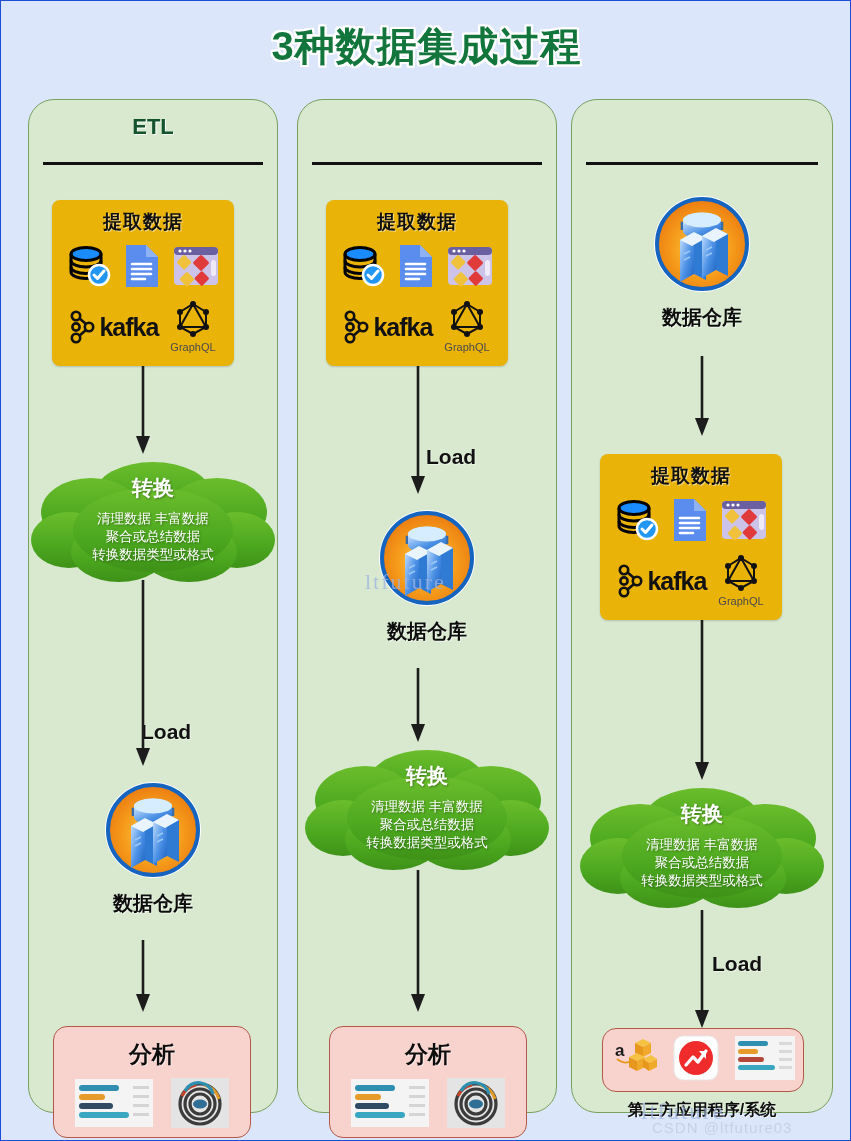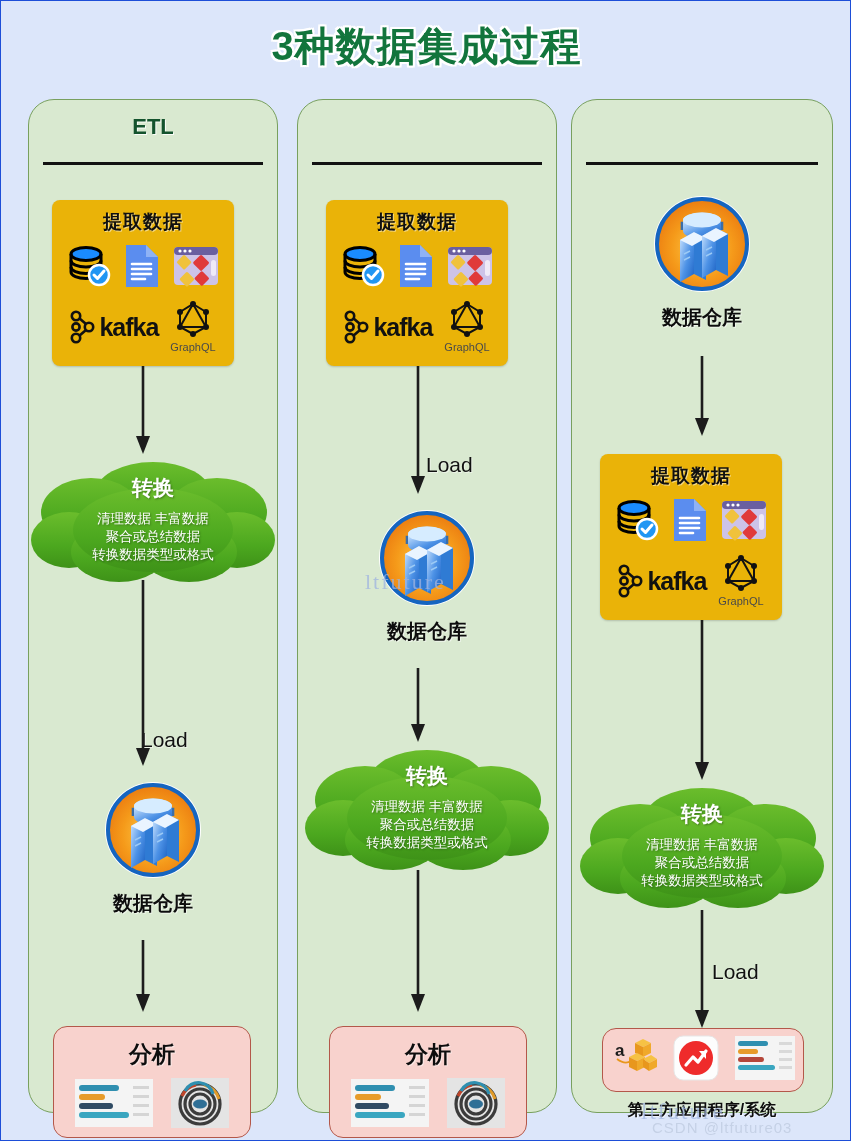--- a/index.html
+++ b/index.html
@@ -83,22 +83,22 @@
 
   .thirdparty{
     position:absolute;background:#f8d2cd;border:1.5px solid #b3584a;border-radius:14px;
     display:flex;justify-content:space-around;align-items:center;
   }
   .tp-label{position:absolute;width:100%;text-align:center;font-size:16px;font-weight:bold;color:#0d0d0d;
     text-shadow:1px 1px 0 rgba(255,255,255,.55);}
 
   
   .arrow{position:absolute;}
-  .load{position:absolute;font-size:21px;font-weight:normal;color:#111;
-    text-shadow:1px 1px 0 rgba(255,255,255,.5);margin-top:8px;}
+  .load{position:absolute;font-size:21px;font-weight:bold;color:#111;
+    text-shadow:1px 1px 0 rgba(255,255,255,.5);}
 
   
   .wm1{
     position:absolute;left:536px;top:1082px;font-size:21px;color:#6f7f8c;opacity:.62;
     white-space:nowrap;letter-spacing:1px;
   }
   .wm2{
     position:absolute;left:640px;top:1098px;font-size:23px;color:#9fb4e0;opacity:.7;
     font-family:"Liberation Serif","DejaVu Serif",serif;white-space:nowrap;letter-spacing:2px;
   }

